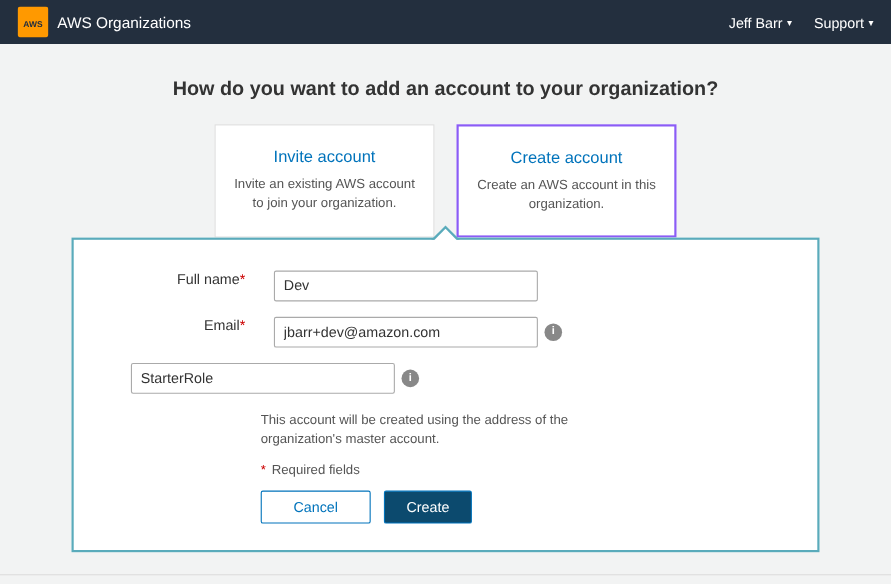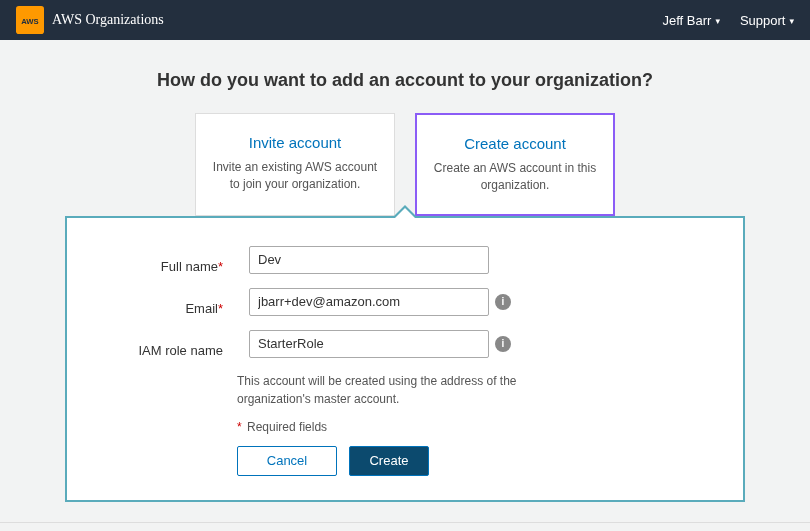--- a/index.html
+++ b/index.html
@@ -31,21 +31,20 @@
       flex: 1;
     }
     .header-logo-icon {
       width: 28px;
       height: 28px;
     }
     .header-title {
       color: #fff;
       font-size: 14px;
       font-weight: 500;
-      font-family: Liberation Serif, serif;
     }
     .header-nav {
       display: flex;
       align-items: center;
       gap: 20px;
       font-size: 13px;
       color: #fff;
       text-align: right;
     }
     .header-nav-item {
@@ -139,21 +138,21 @@
       transform: translateX(-50%);
       width: 0;
       height: 0;
       border-left: 11px solid transparent;
       border-right: 11px solid transparent;
       border-bottom: 11px solid #fff;
     }
 
     .form-row {
       display: flex;
-      align-items: flex-end;
+      align-items: flex-start;
       margin-bottom: 14px;
     }
     .form-label {
       width: 130px;
       text-align: right;
       padding-right: 14px;
       font-size: 13px;
       color: #333;
       flex-shrink: 0;
     }
@@ -300,23 +299,20 @@
       <label class="form-label">
         <span>Email</span><span class="required">*</span>
       </label>
       <div class="form-input-wrap">
         <input class="form-input" type="email" value="jbarr+dev@amazon.com" style="">
         <div class="info-icon">i</div>
       </div>
     </div>
 
     <div class="form-row">
-      <label class="form-label">
-        <span>IAM role name</span>
-      </label>
       <div class="form-input-wrap">
         <input class="form-input" type="text" value="StarterRole" style="">
         <div class="info-icon">i</div>
       </div>
     </div>
 
     <div class="form-note">
       <span>This account will be created using the address of the</span><br>
       <span>organization's master account.</span>
     </div>

